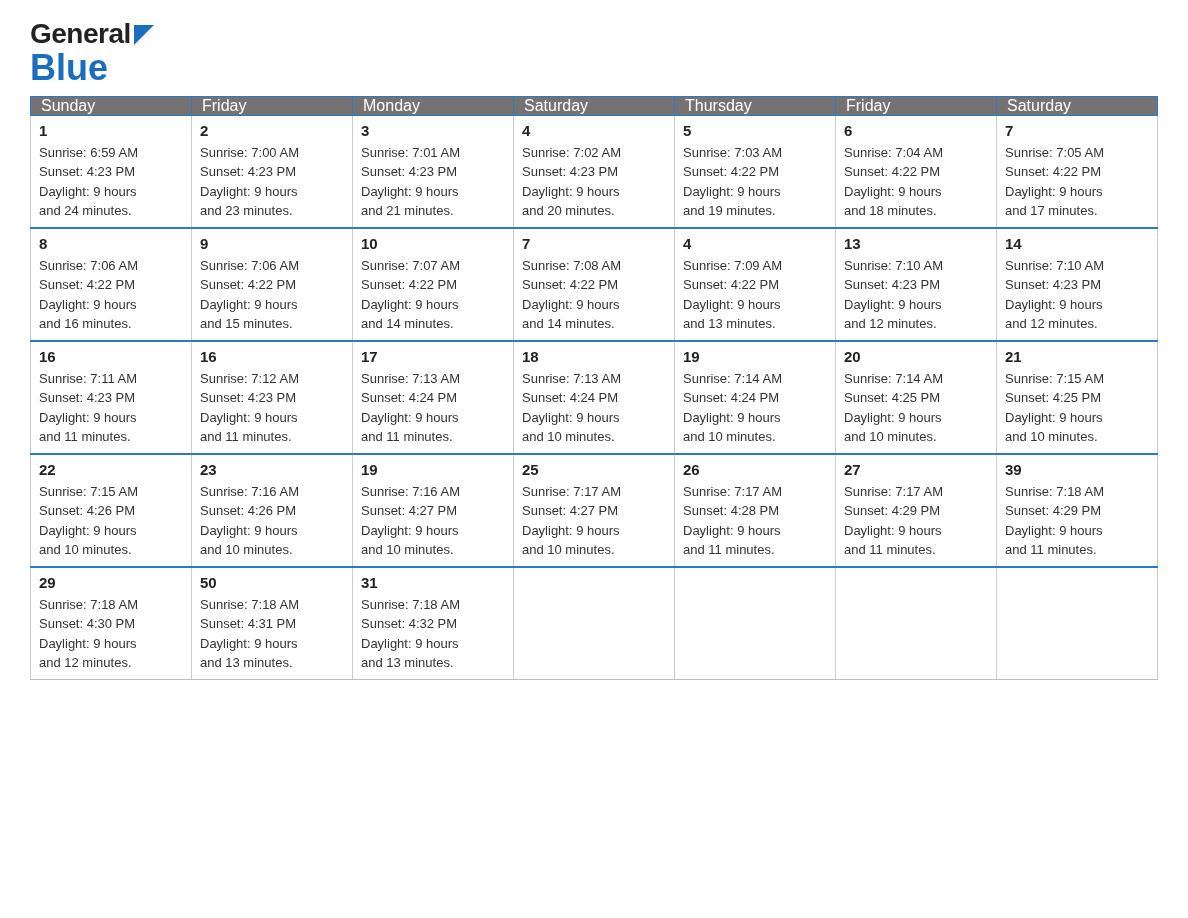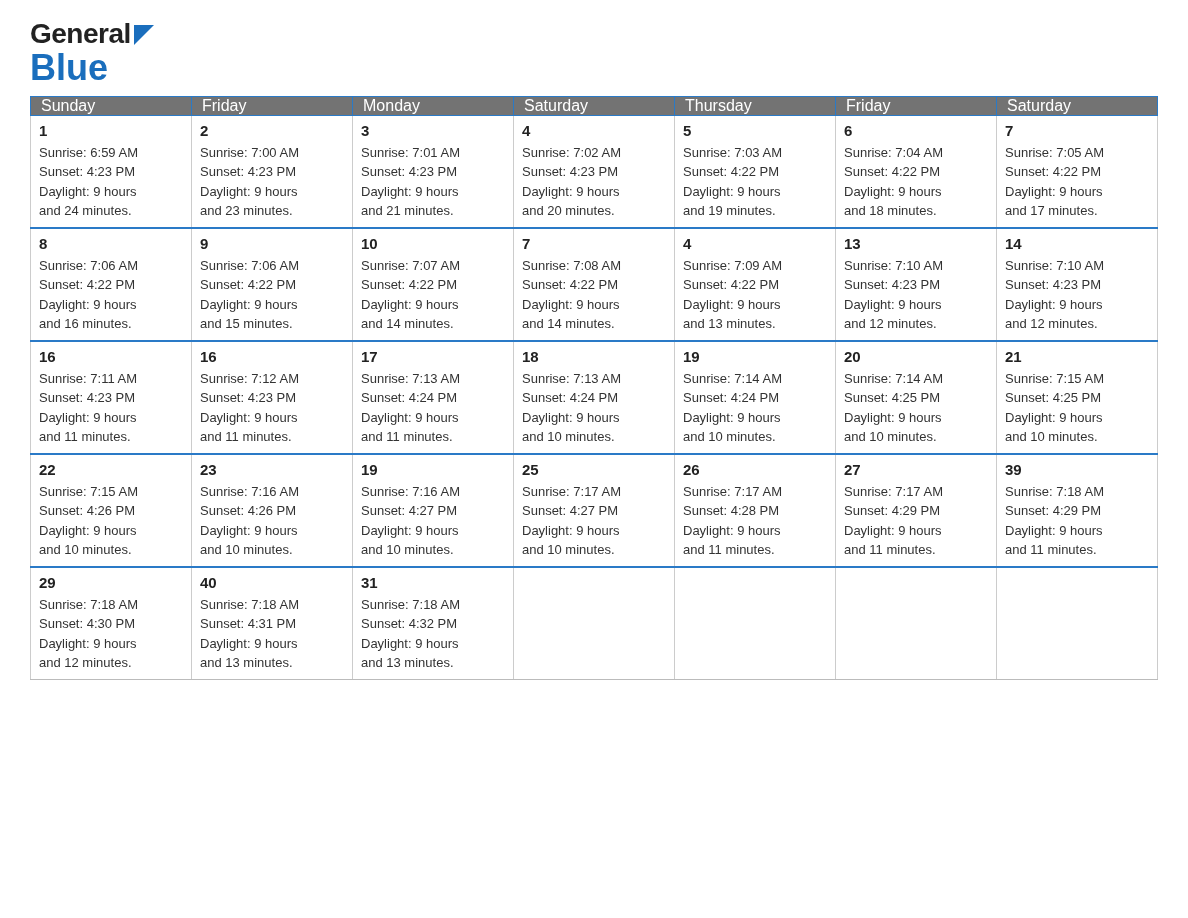--- a/index.html
+++ b/index.html
@@ -242,21 +242,21 @@
           <div class="day-num">39</div>
           <div class="day-info">Sunrise: 7:18 AM<br>Sunset: 4:29 PM<br>Daylight: 9 hours<br>and 11 minutes.</div>
         </td>
       </tr>
       <tr class="row-border-top">
         <td>
           <div class="day-num">29</div>
           <div class="day-info">Sunrise: 7:18 AM<br>Sunset: 4:30 PM<br>Daylight: 9 hours<br>and 12 minutes.</div>
         </td>
         <td>
-          <div class="day-num">40</div>
+          <div class="day-num">50</div>
           <div class="day-info">Sunrise: 7:18 AM<br>Sunset: 4:31 PM<br>Daylight: 9 hours<br>and 13 minutes.</div>
         </td>
         <td>
           <div class="day-num">31</div>
           <div class="day-info">Sunrise: 7:18 AM<br>Sunset: 4:32 PM<br>Daylight: 9 hours<br>and 13 minutes.</div>
         </td>
         <td class="empty-cell"></td>
         <td class="empty-cell"></td>
         <td class="empty-cell"></td>
         <td class="empty-cell"></td>

